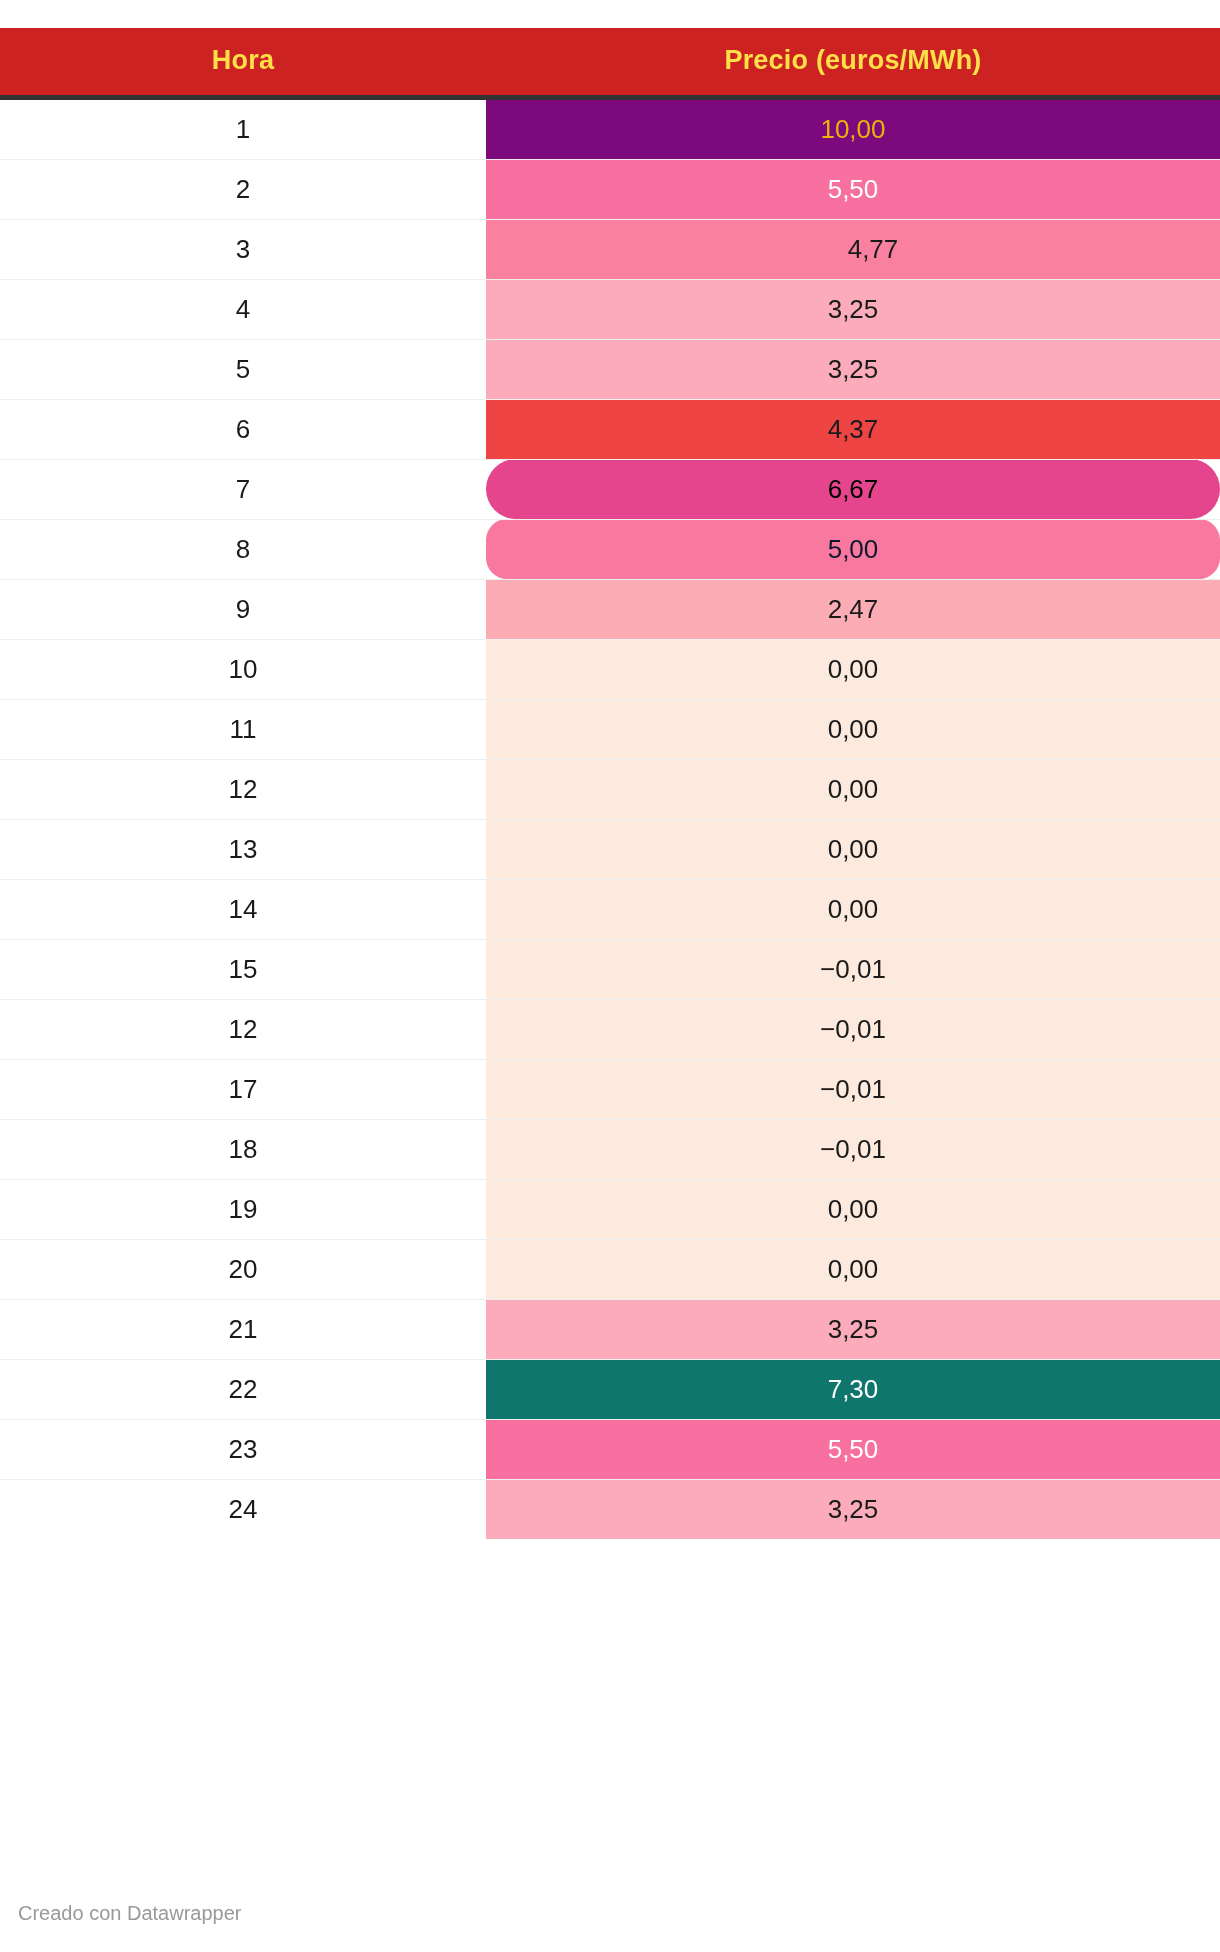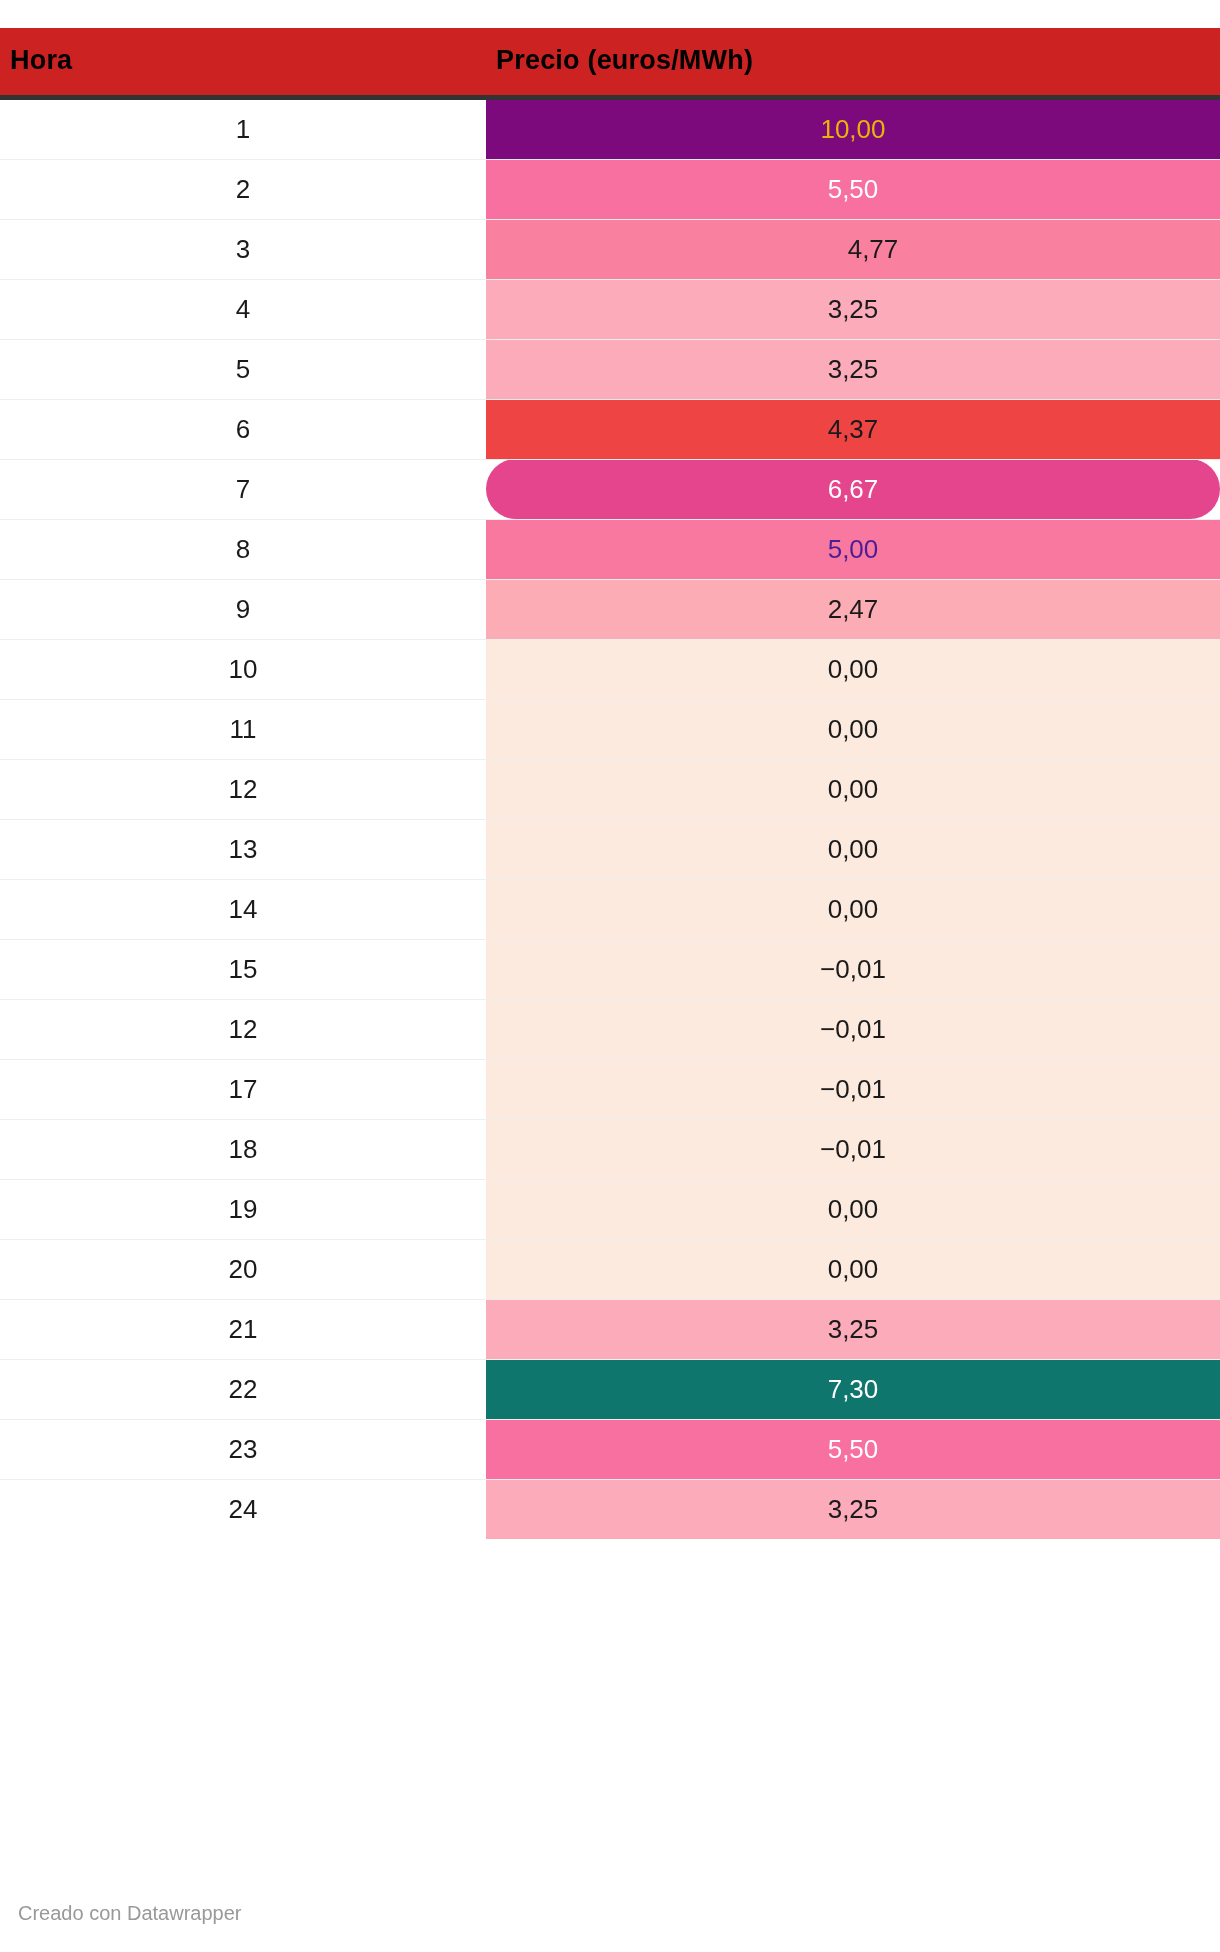--- a/index.html
+++ b/index.html
@@ -23,24 +23,24 @@
   table.dw-table {
     border-collapse: collapse;
     width: 1220px;
     table-layout: fixed;
   }
   table.dw-table col.col-hora { width: 486px; }
   table.dw-table col.col-precio { width: 734px; }
 
   thead th {
     background: #cc2222;
-    color: #000000;
+    color: #fde047;
     font-size: 27px;
     font-weight: bold;
-    text-align: left;
+    text-align: center;
     padding: 18px 10px 19px 10px;
     letter-spacing: 0.2px;
     line-height: 1.1;
     border: none;
     margin-top: 31px;
   }
   thead tr {
     border-bottom: 5px solid #333333;
   }
   thead th.th-hora { }
@@ -113,25 +113,25 @@
         <tr>
           <td class="cell-hora">5</td>
           <td class="cell-precio" style="background-color: rgb(251, 171, 186); color: rgb(26, 26, 26);">3,25</td>
         </tr>
         <tr>
           <td class="cell-hora">6</td>
           <td class="cell-precio" style="background-color: #ef4444; color: rgb(26, 26, 26);">4,37</td>
         </tr>
         <tr>
           <td class="cell-hora">7</td>
-          <td class="cell-precio" style="background-color: rgb(229, 69, 141); color: #ffffff; border-radius: 30px;">6,67</td>
+          <td class="cell-precio" style="background-color: rgb(229, 69, 141); color: #000000; border-radius: 30px;">6,67</td>
         </tr>
         <tr>
           <td class="cell-hora">8</td>
-          <td class="cell-precio" style="background-color: rgb(248, 120, 159); color: #4c1d95;">5,00</td>
+          <td class="cell-precio" style="background-color: rgb(248, 120, 159); color: #0f172a; border-radius: 21px;">5,00</td>
         </tr>
         <tr>
           <td class="cell-hora">9</td>
           <td class="cell-precio" style="background-color: rgb(252, 172, 180); color: rgb(26, 26, 26);">2,47</td>
         </tr>
         <tr>
           <td class="cell-hora">10</td>
           <td class="cell-precio" style="background-color: rgb(253, 234, 222); color: rgb(26, 26, 26);">0,00</td>
         </tr>
         <tr>

